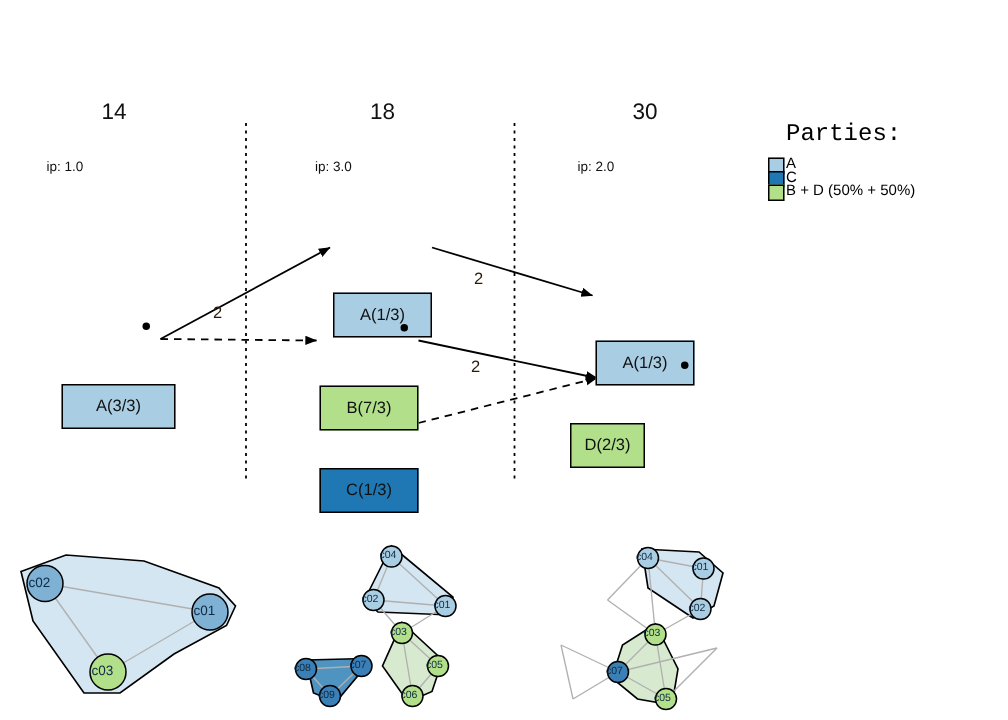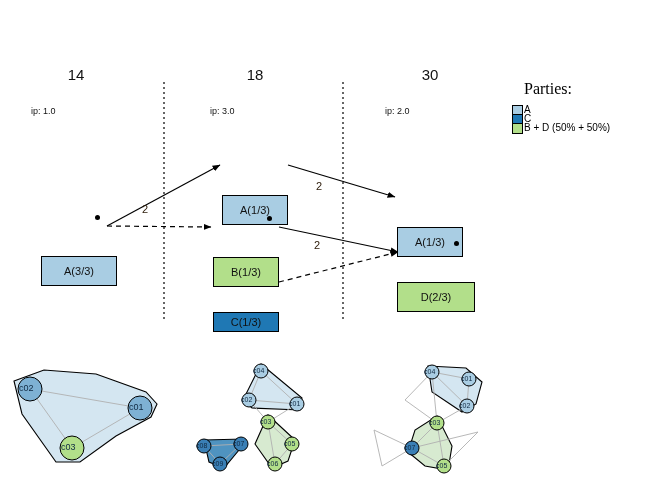--- a/index.html
+++ b/index.html
@@ -61,21 +61,21 @@
   .edge-label {
     position: absolute;
     font-size: 11px;
     color: #2b1a08;
     font-family: "Liberation Sans", sans-serif;
   }
   .legend-title {
     position: absolute;
     font-size: 16px;
     color: #000000;
-    font-family: Liberation Serif, serif;
+    font-family: Liberation Mono, monospace;
   }
   .legend-swatch {
     position: absolute;
     width: 11px;
     height: 11px;
     border: 1px solid #000000;
     box-sizing: border-box;
   }
   .legend-label {
     position: absolute;
@@ -195,30 +195,30 @@
 
   <div id="nodes-group">
       <div class="node-box" style="left: 41px; top: 211px; width: 76px; height: 30px; background: rgb(169, 205, 227);">
         <span>A(3/3)</span>
       </div>
       <div class="node-dot" style="left: 95px; top: 215px;"></div>
       <div class="node-box" style="left: 222px; top: 150px; width: 66px; height: 30px; background: rgb(169, 205, 227);">
         <span>A(1/3)</span>
       </div>
       <div class="node-box" style="left: 213px; top: 212px; width: 66px; height: 30px; background: rgb(178, 223, 138);">
-        <span>B(1/3)</span>
+        <span>B(7/3)</span>
       </div>
       <div class="node-dot" style="left: 267px; top: 216px;"></div>
-      <div class="node-box" style="left: 213px; top: 267px; width: 66px; height: 20px; background: rgb(31, 120, 180);">
+      <div class="node-box" style="left: 213px; top: 267px; width: 66px; height: 30px; background: rgb(31, 120, 180);">
         <span>C(1/3)</span>
       </div>
       <div class="node-box" style="left: 397px; top: 182px; width: 66px; height: 30px; background: rgb(169, 205, 227);">
         <span>A(1/3)</span>
       </div>
-      <div class="node-box" style="left: 397px; top: 237px; width: 78px; height: 30px; background: rgb(178, 223, 138);">
+      <div class="node-box" style="left: 380px; top: 237px; width: 50px; height: 30px; background: rgb(178, 223, 138);">
         <span>D(2/3)</span>
       </div>
       <div class="node-dot" style="left: 454px; top: 241px;"></div>
     </div>
 
   <div id="edge-labels-group">
       <div class="edge-label" style="left: 142px; top: 203px;">2</div>
       <div class="edge-label" style="left: 316px; top: 180px;">2</div>
       <div class="edge-label" style="left: 314px; top: 239px;">2</div>
     </div>

